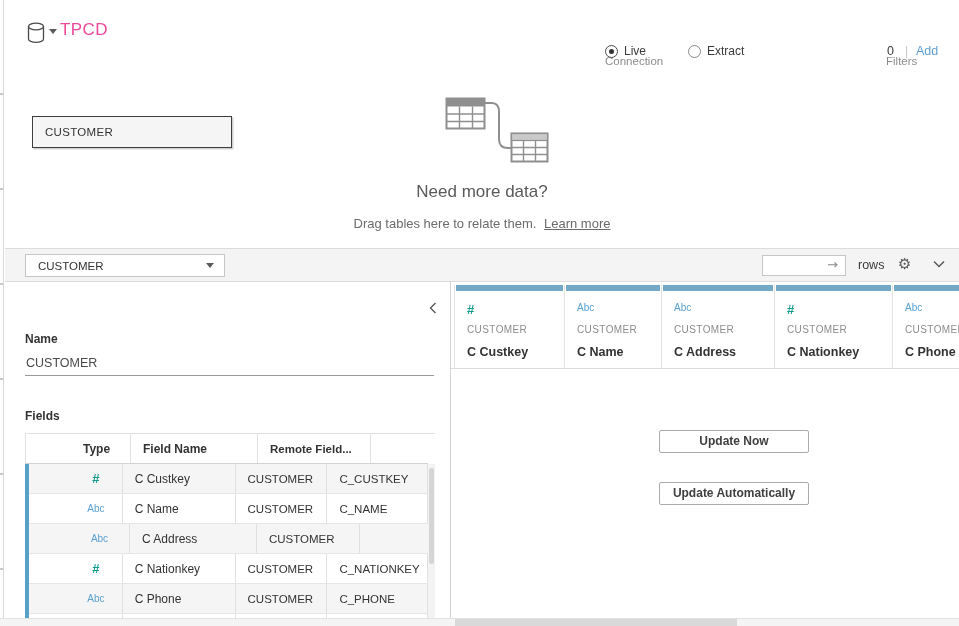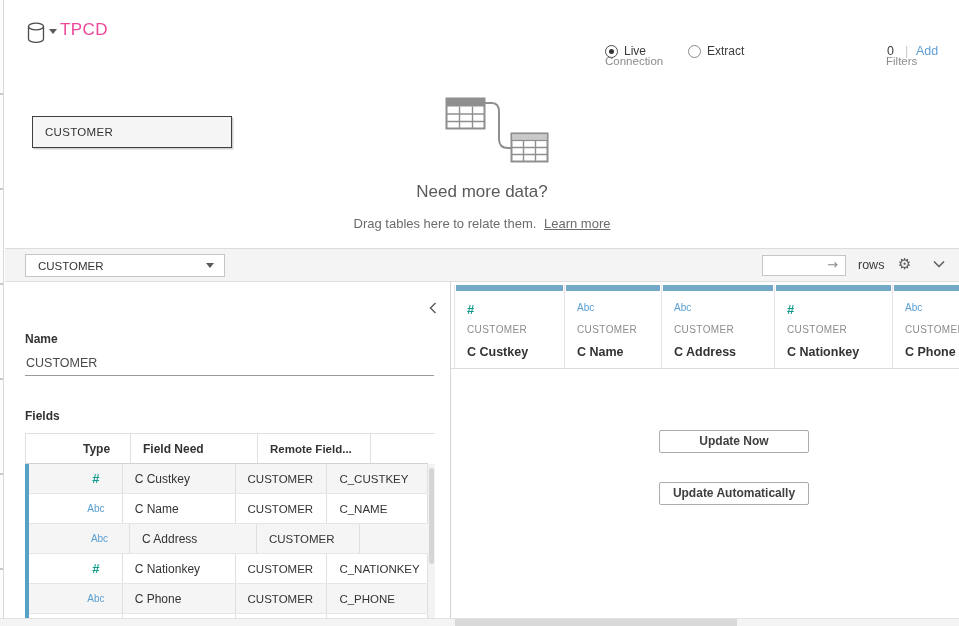--- a/index.html
+++ b/index.html
@@ -194,21 +194,21 @@
             <polyline points="6.5,1 1.5,6 6.5,11" fill="none" stroke="#595959" stroke-width="1.4"></polyline>
           </svg>
       </span>
       <div class="name-label">Name</div>
       <input class="name-input" type="text" value="CUSTOMER" style="">
       <div class="fields-label">Fields</div>
 
       <div class="fields-table">
         <div class="ft-row header" id="ft-header">
             <div class="ft-cell type" style="justify-content: flex-start; padding-left: 12px;">Type</div>
-            <div class="ft-cell fname">Field Need</div>
+            <div class="ft-cell fname">Field Name</div>
             <div class="ft-cell rfield">Remote Field...</div>
           </div>
         <div id="ft-body">
             <div class="ft-row alt">
               <div class="ft-cell type">
                 <span class="type-glyph number">#</span>
               </div>
               <div class="ft-cell fname">C Custkey</div>
               <div class="ft-cell ptable">CUSTOMER</div>
               <div class="ft-cell rfield">C_CUSTKEY</div>

